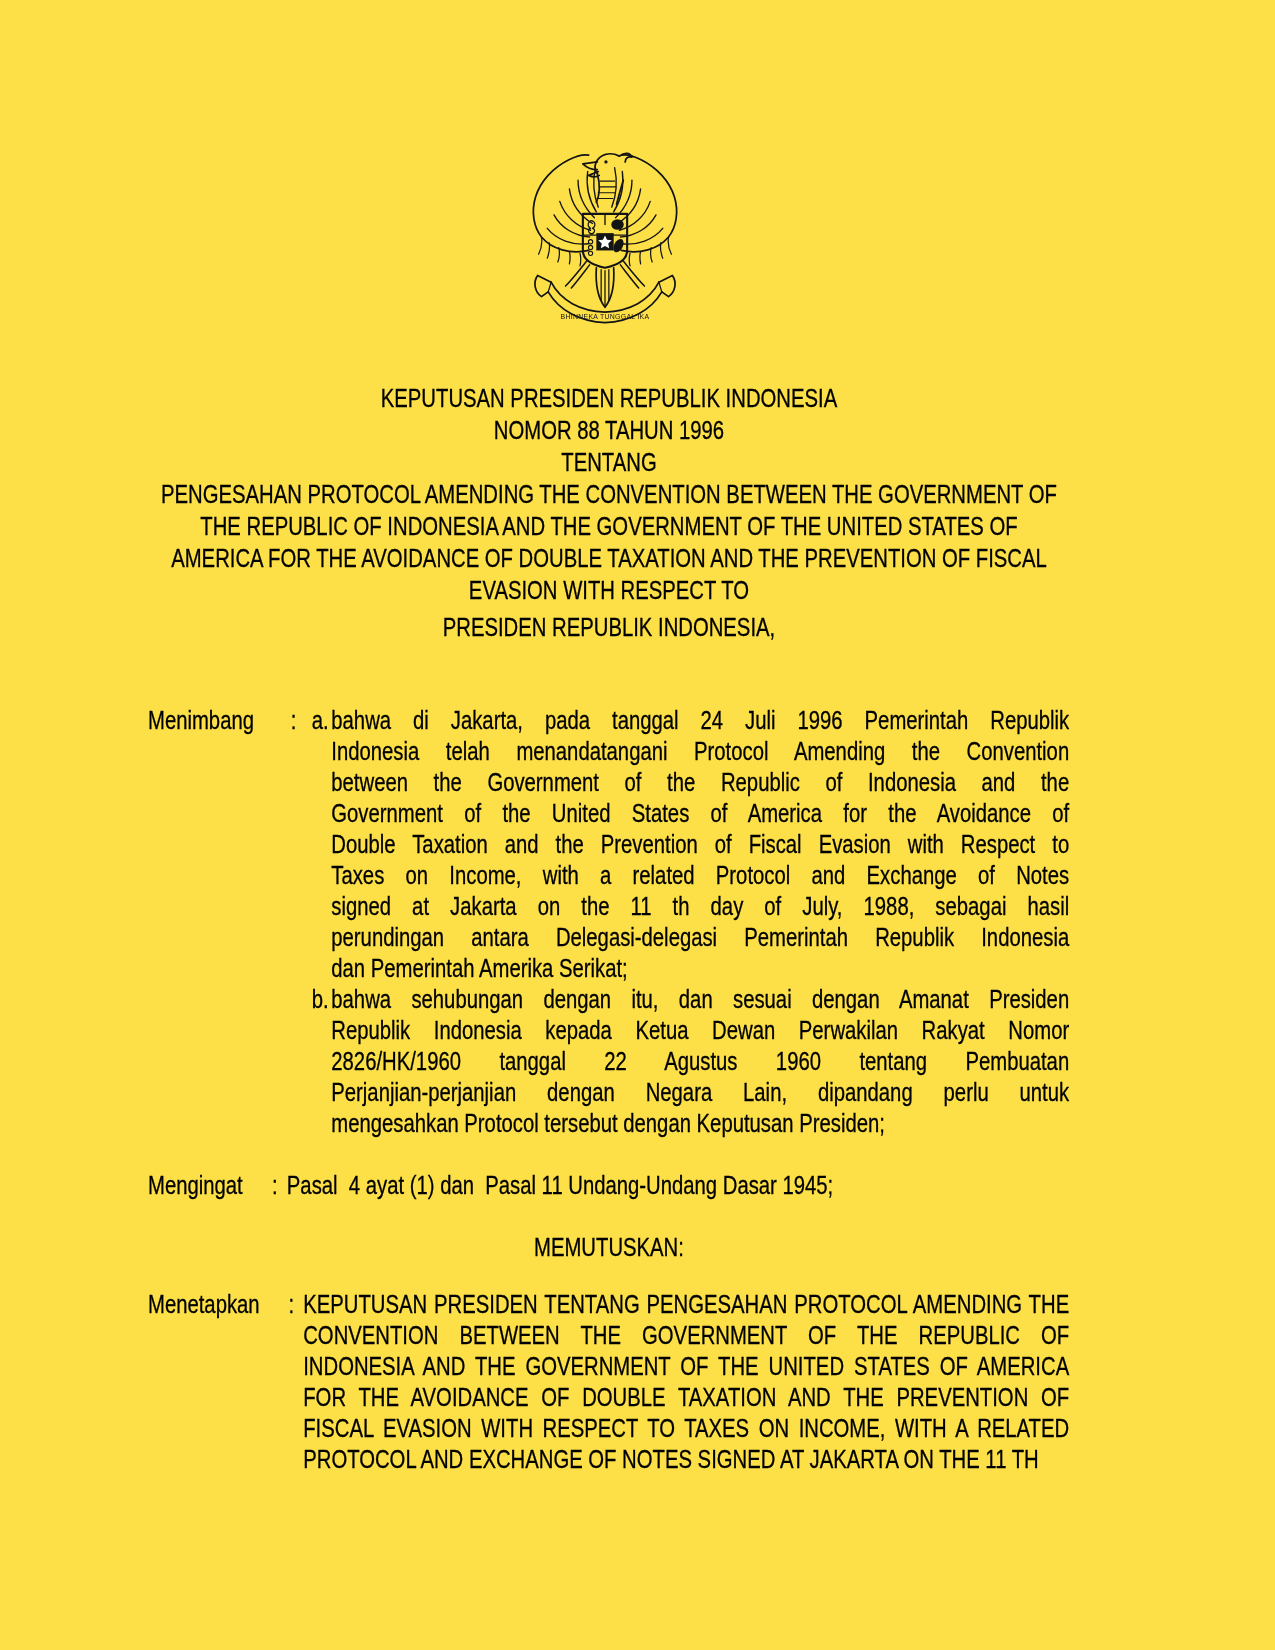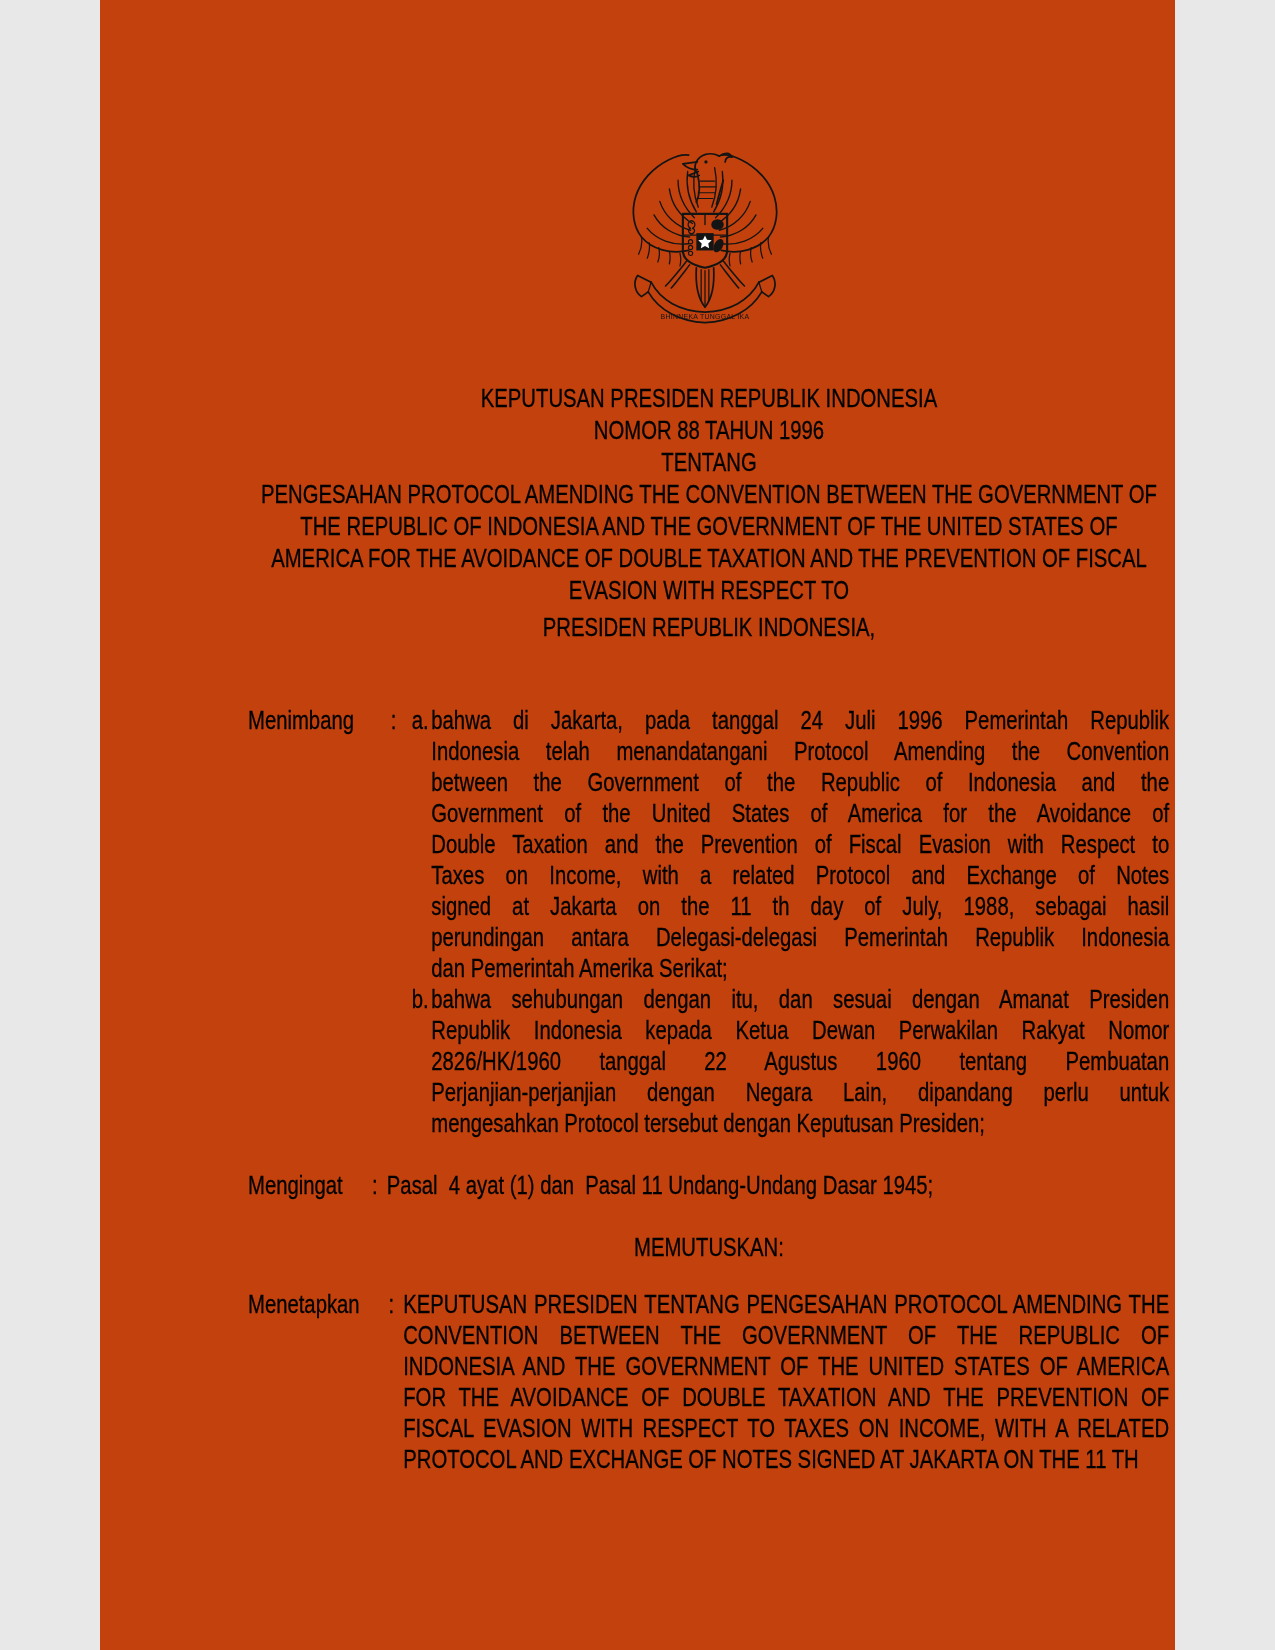--- a/index.html
+++ b/index.html
@@ -1,17 +1,17 @@
 <!DOCTYPE html>
 <html><head>
 <meta charset="utf-8">
 <style>
   html,body { margin:0; padding:0; background:#e8e8e8; }
   .page {
-    position:relative; width:1075px; height:1650px; background:#c2410c;
+    position:relative; width:1275px; height:1650px; background:#fde047;
     margin:0 auto; overflow:hidden; color:#000;
     font-family:"Liberation Sans", sans-serif;
     -webkit-text-stroke:0.3px #000;
   }
   .emblem { position:absolute; left:528px; top:138px; width:154px; height:197px; }
   .content {
     position:absolute; left:148px; top:0; width:1182px;
     transform:scaleX(0.78); transform-origin:0 0;
     font-size:26px; line-height:31px;
   }

